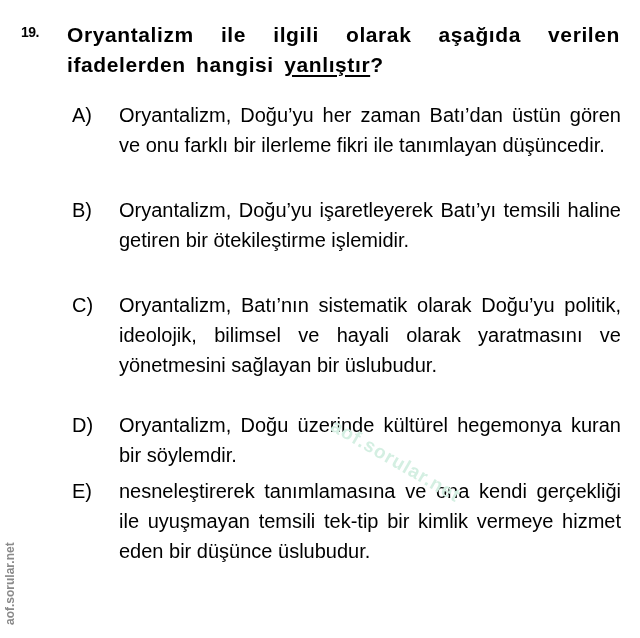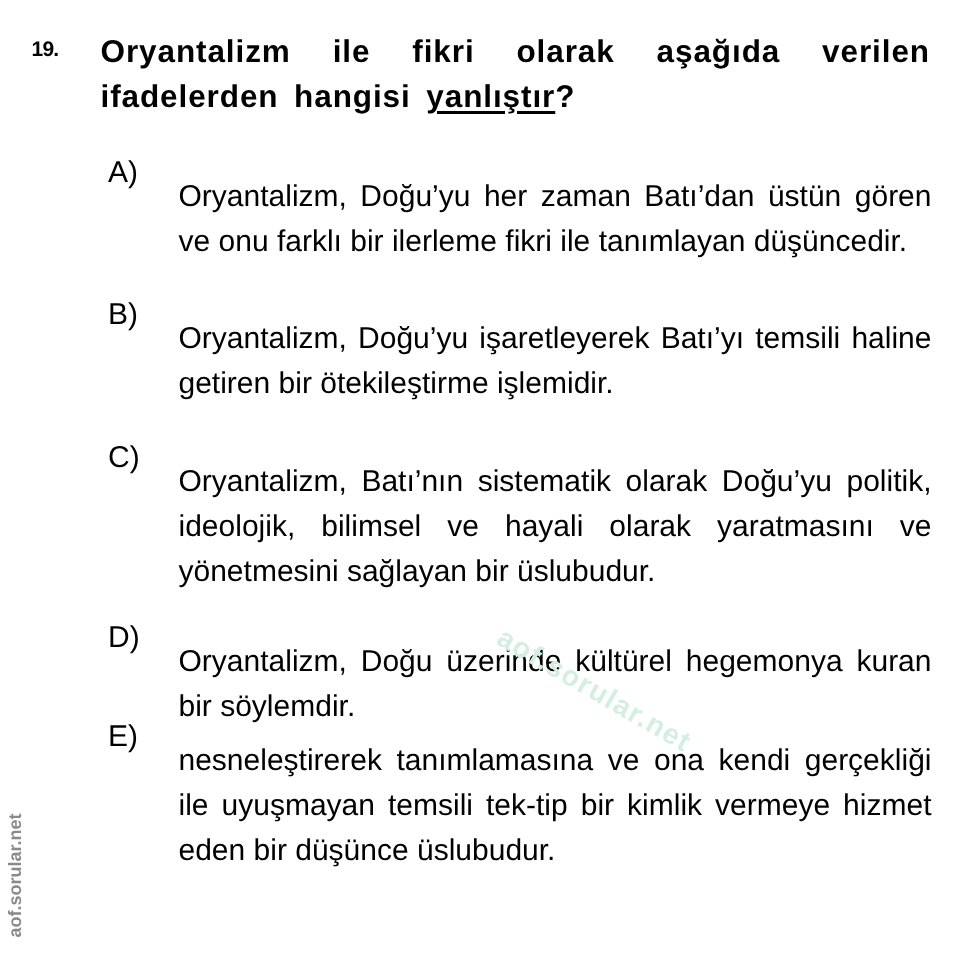--- a/index.html
+++ b/index.html
@@ -5,32 +5,32 @@
   html, body { margin: 0; padding: 0; background: #ffffff; }
   body { width: 640px; height: 638px; position: relative; overflow: hidden;
          font-family: "Liberation Sans", sans-serif; color: #000; }
   .q-num { position: absolute; left: 21px; top: 24px; font-size: 14px; font-weight: bold; letter-spacing: -0.5px; }
   .q-text { position: absolute; left: 67px; top: 20px; width: 553px; font-size: 21px; font-weight: bold;
             line-height: 30px; text-align: justify; text-align-last: left; letter-spacing: 0.6px; word-spacing: 4px; }
   .q-text u { text-decoration: underline; text-underline-offset: 3px; text-decoration-thickness: 2px; }
   .opt { position: absolute; left: 72px; width: 550px; }
   .opt-letter { position: absolute; left: 0; top: 0; font-size: 20px; line-height: 30px; }
   .opt-text { position: absolute; left: 47px; top: 0; width: 502px; font-size: 20px; line-height: 30px;
-              text-align: justify; text-align-last: left; margin-top: 16px; }
+              text-align: justify; text-align-last: left; }
   .watermark-diag { position: absolute; left: 338px; top: 415px; font-size: 19px; font-weight: bold;
                     color: #d4efe2; transform: rotate(30deg); transform-origin: left top; letter-spacing: 1px;
                     white-space: nowrap; }
   .watermark-side { position: absolute; left: 3px; top: 625px; font-size: 12px; font-weight: bold;
                     color: #8a8a8a; transform: rotate(-90deg); transform-origin: left top; white-space: nowrap; }
 </style>
 </head>
 <body>
 
 <div class="q-num">19.</div>
-<div class="q-text"><span>Oryantalizm ile fikri olarak aşağıda verilen ifadelerden hangisi </span><u>yanlıştır</u><span>?</span></div>
+<div class="q-text"><span>Oryantalizm ile ilgili olarak aşağıda verilen ifadelerden hangisi </span><u>yanlıştır</u><span>?</span></div>
 
 <div class="opt" style="top:100px;">
   <span class="opt-letter">A)</span>
   <div class="opt-text">Oryantalizm, Doğu’yu her zaman Batı’dan üstün gören ve onu farklı bir ilerleme fikri ile tanımlayan düşüncedir.</div>
 </div>
 
 <div class="opt" style="top:195px;">
   <span class="opt-letter">B)</span>
   <div class="opt-text">Oryantalizm, Doğu’yu işaretleyerek Batı’yı temsili haline getiren bir ötekileştirme işlemidir.</div>
 </div>

